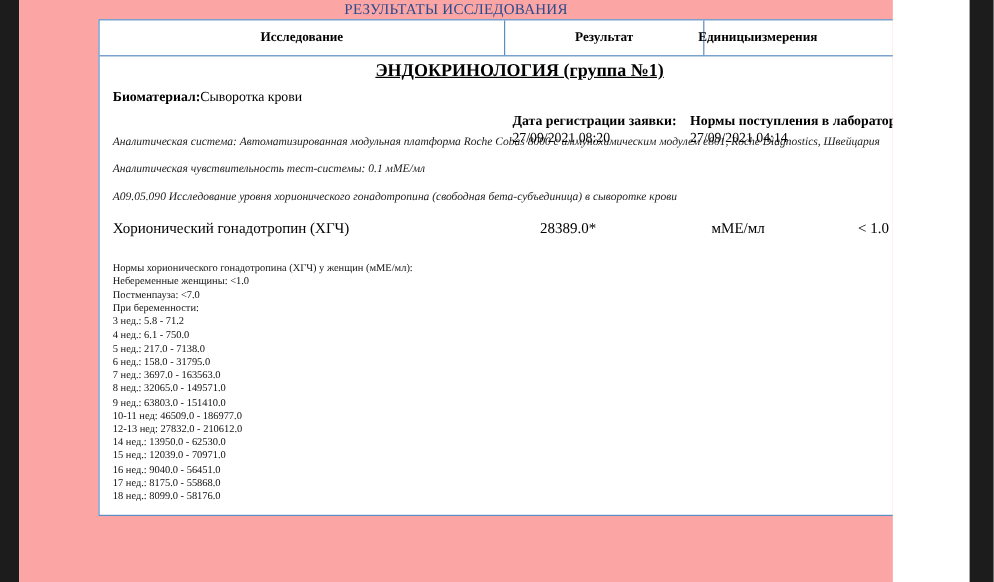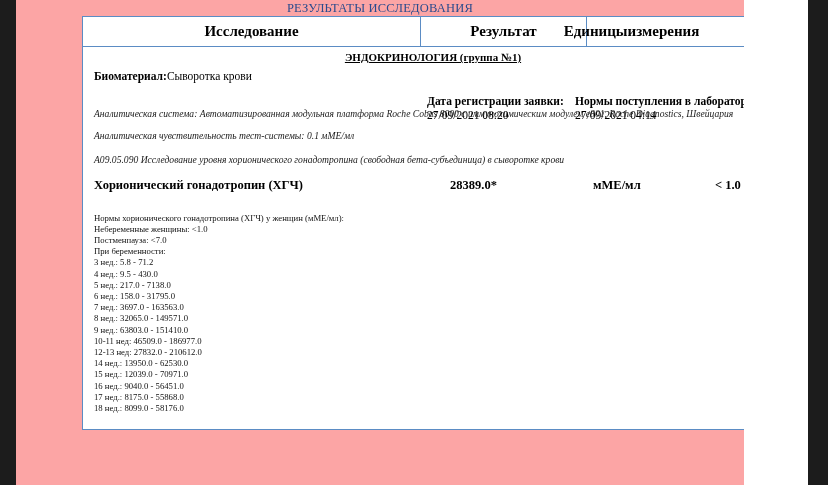--- a/index.html
+++ b/index.html
@@ -60,42 +60,42 @@
     height: 30px;
     border-bottom: 1.5px solid #5b8cc4;
     box-sizing: border-box;
   }
   .th {
     display: flex;
     align-items: center;
     justify-content: center;
     text-align: center;
     font-weight: bold;
-    font-size: 15px;
+    font-size: 11px;
     line-height: 11.5px;
     box-sizing: border-box;
     color: #000;
   }
   .th + .th { border-left: 1.5px solid #5b8cc4; }
   .th-col-1 { width: 337px; }
   .th-col-2 { width: 166px; }
   .th-col-3 { width: 90px; }
   .th-col-4 { width: 107px; font-size: 10px; }
   .th-stack span { display: block; }
 
   .tbody {
     position: relative;
     padding: 0;
     height: 381px;
   }
 
   .section-title {
     text-align: center;
     font-weight: bold;
-    font-size: 11px;
+    font-size: 15px;
     margin-top: 4px;
     color: #000;
   }
   .section-title u { text-decoration: underline; }
 
   .biomat-row {
     display: flex;
     align-items: flex-start;
     margin-top: 7px;
     padding-left: 11px;
@@ -128,21 +128,21 @@
   }
   .analytics p { margin: 0 0 9px 0; max-width: 655px; }
   .analytics p.sens { margin-bottom: 12px; }
   .analytics p.code { margin-bottom: 0; }
 
   .main-result {
     position: relative;
     margin-top: 11px;
     padding-left: 11px;
     height: 22px;
-    font-weight: bold;
+    font-weight: normal;
     font-size: 12.5px;
   }
   .main-result .name { position: absolute; left: 11px; top: 0; }
   .main-result .value { position: absolute; left: 367px; top: 0; }
   .main-result .units { position: absolute; left: 510px; top: 0; }
   .main-result .ref   { position: absolute; left: 632px; top: 0; }
 
   .norms {
     padding-left: 11px;
     margin-top: 13px;
@@ -215,21 +215,21 @@
         <span class="units">мМЕ/мл</span>
         <span class="ref">&lt; 1.0</span>
       </div>
 
       <div class="norms">
         <div>Нормы хорионического гонадотропина (ХГЧ) у женщин (мМЕ/мл):</div>
         <div>Небеременные женщины: &lt;1.0</div>
         <div>Постменпауза: &lt;7.0</div>
         <div>При беременности:</div>
         <div>3 нед.: 5.8 - 71.2</div>
-        <div>4 нед.: 9.5 - 430.0</div>
+        <div>4 нед.: 6.1 - 750.0</div>
         <div>5 нед.: 217.0 - 7138.0</div>
         <div>6 нед.: 158.0 - 31795.0</div>
         <div>7 нед.: 3697.0 - 163563.0</div>
         <div>8 нед.: 32065.0 - 149571.0</div>
         <div>9 нед.: 63803.0 - 151410.0</div>
         <div>10-11 нед: 46509.0 - 186977.0</div>
         <div>12-13 нед: 27832.0 - 210612.0</div>
         <div>14 нед.: 13950.0 - 62530.0</div>
         <div>15 нед.: 12039.0 - 70971.0</div>
         <div>16 нед.: 9040.0 - 56451.0</div>

